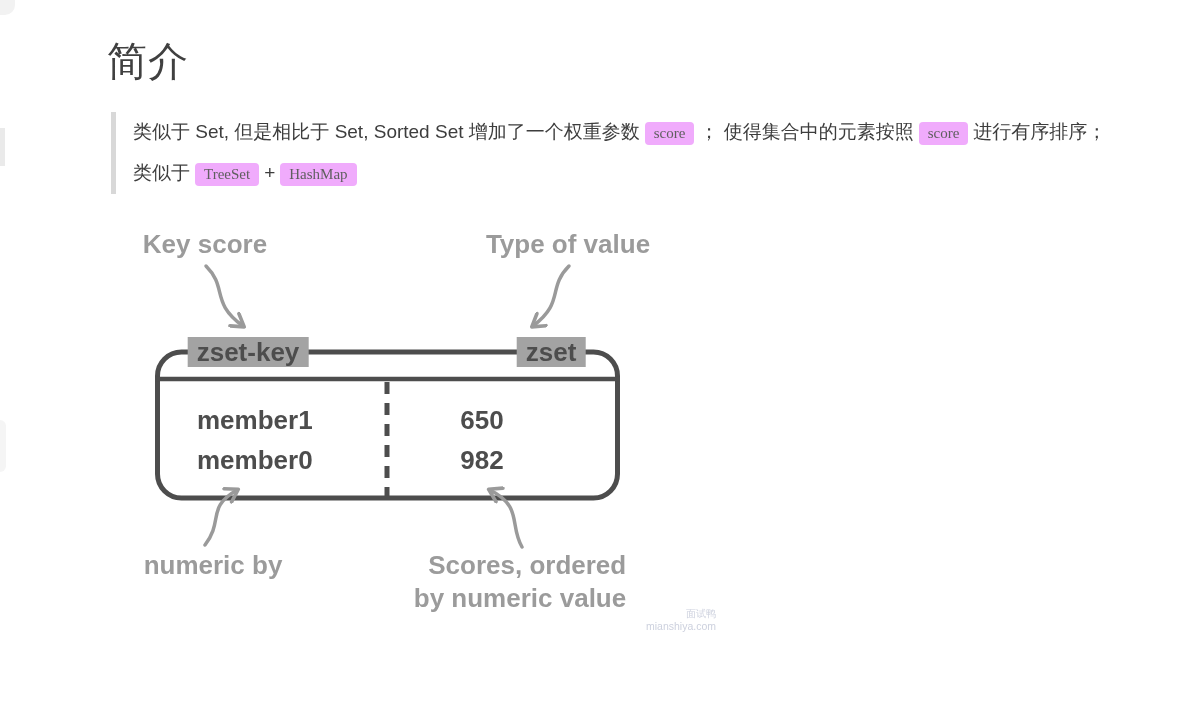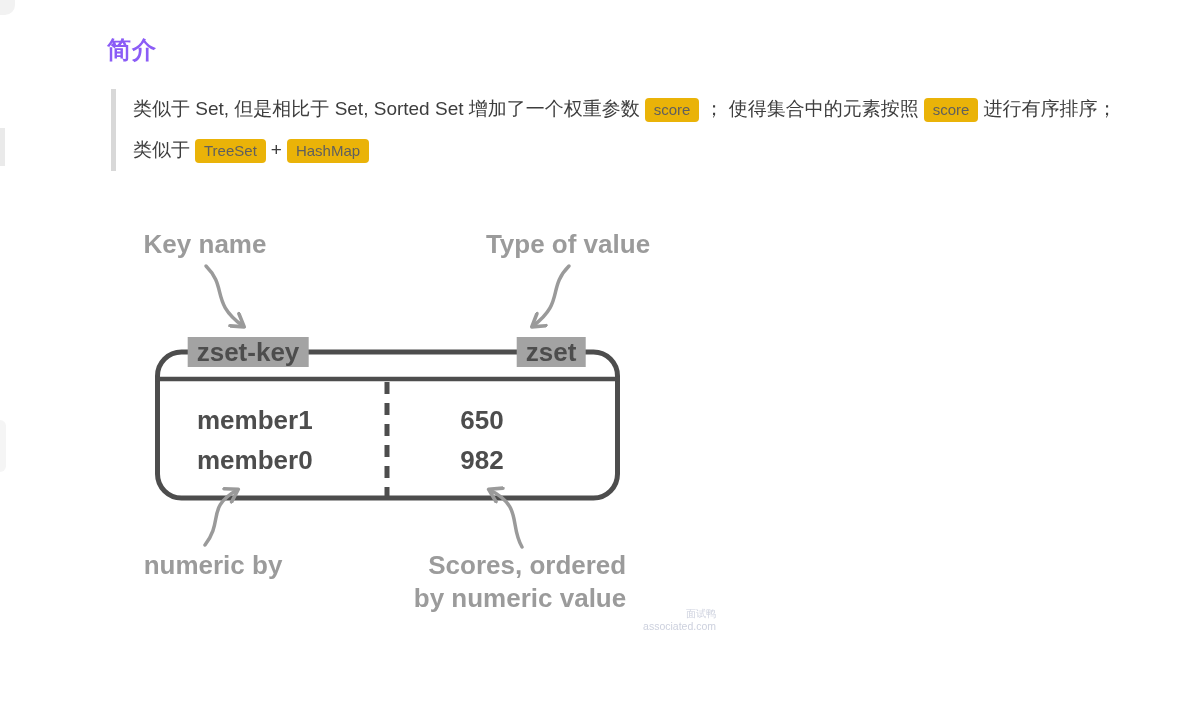--- a/index.html
+++ b/index.html
@@ -27,39 +27,39 @@
   .edge-sliver-2 {
     position: absolute; left: 0; top: 420px;
     width: 6px; height: 52px;
     background: #f5f5f5;
     border-radius: 0 8px 8px 0;
   }
 
   
   .content { padding: 34px 0 0 107px; }
   h1.title {
-    font-size: 24px;
-    font-weight: 700;
-    color: #8b5cf6;
+    font-size: 40px;
+    font-weight: 400;
+    color: #404040;
     letter-spacing: 1px;
   }
   .quote {
     margin: 23px 0 0 4px;
     border-left: 5px solid #d8d8d8;
     padding-left: 17px;
     max-width: 1010px;
     font-size: 19px;
     line-height: 40px;
     color: #3d3d3d;
   }
   .code-chip {
-    font-family: Liberation Sans, sans-serif;
+    font-family: Liberation Serif, serif;
     font-size: 15px;
     color: #5f5f5f;
-    background: #eab308;
+    background: #f0abfc;
     border-radius: 4px;
     padding: 3px 9px 4px 9px;
     margin: 0 5px;
     white-space: nowrap;
   }
 
   
   .diagram { position: absolute; left: 0; top: 0; width: 1179px; height: 704px; }
   .diagram svg { position: absolute; left: 0; top: 0; }
   .dg-text {
@@ -126,21 +126,21 @@
       <line x1="155" y1="379" x2="620" y2="379" stroke="#4d4d4d" stroke-width="4.5"></line>
 
       <line x1="387" y1="382" x2="387" y2="496" stroke="#4d4d4d" stroke-width="5" stroke-dasharray="12 9"></line>
 
       <path d="M 206 266 C 228 288, 210 302, 243 326" fill="none" stroke="#9a9a9a" stroke-width="3.5" stroke-linecap="round" marker-end="url(#arrow)"></path>
       <path d="M 569 266 C 547 288, 565 302, 533 326" fill="none" stroke="#9a9a9a" stroke-width="3.5" stroke-linecap="round" marker-end="url(#arrow)"></path>
       <path d="M 205 545 C 224 520, 206 508, 237 490" fill="none" stroke="#9a9a9a" stroke-width="3.5" stroke-linecap="round" marker-end="url(#arrow)"></path>
       <path d="M 522 547 C 509 524, 523 507, 490 490" fill="none" stroke="#9a9a9a" stroke-width="3.5" stroke-linecap="round" marker-end="url(#arrow)"></path>
     </svg>
 
-    <div class="gray-label" style="left:205px; top:228px;">Key name</div>
+    <div class="gray-label" style="left:205px; top:228px;">Key score</div>
     <div class="gray-label" style="left:568px; top:228px;">Type of value</div>
 
     <div class="dg-text centered on-border" style="left:248px; top:337px;">zset-key</div>
     <div class="dg-text centered on-border" style="left:551px; top:337px;">zset</div>
 
     <div class="dg-text" style="left:197px; top:405px;">member1</div>
     <div class="dg-text centered" style="left:482px; top:405px;">650</div>
     <div class="dg-text" style="left:197px; top:445px;">member0</div>
     <div class="dg-text centered" style="left:482px; top:445px;">982</div>
 
@@ -148,16 +148,16 @@
       <span class="note-line">numeric by</span>
     </div>
     <div class="gray-label" style="left:520px; top:549px;text-align:right;">
       <span class="note-line">Scores, ordered</span>
       <span class="note-line">by numeric value</span>
     </div>
   </div>
 
   <div class="watermark">
     <span class="wm-1">面试鸭</span>
-    <span class="wm-2">associated.com</span>
+    <span class="wm-2">mianshiya.com</span>
   </div>
 
 </div>
 
 </body></html>

